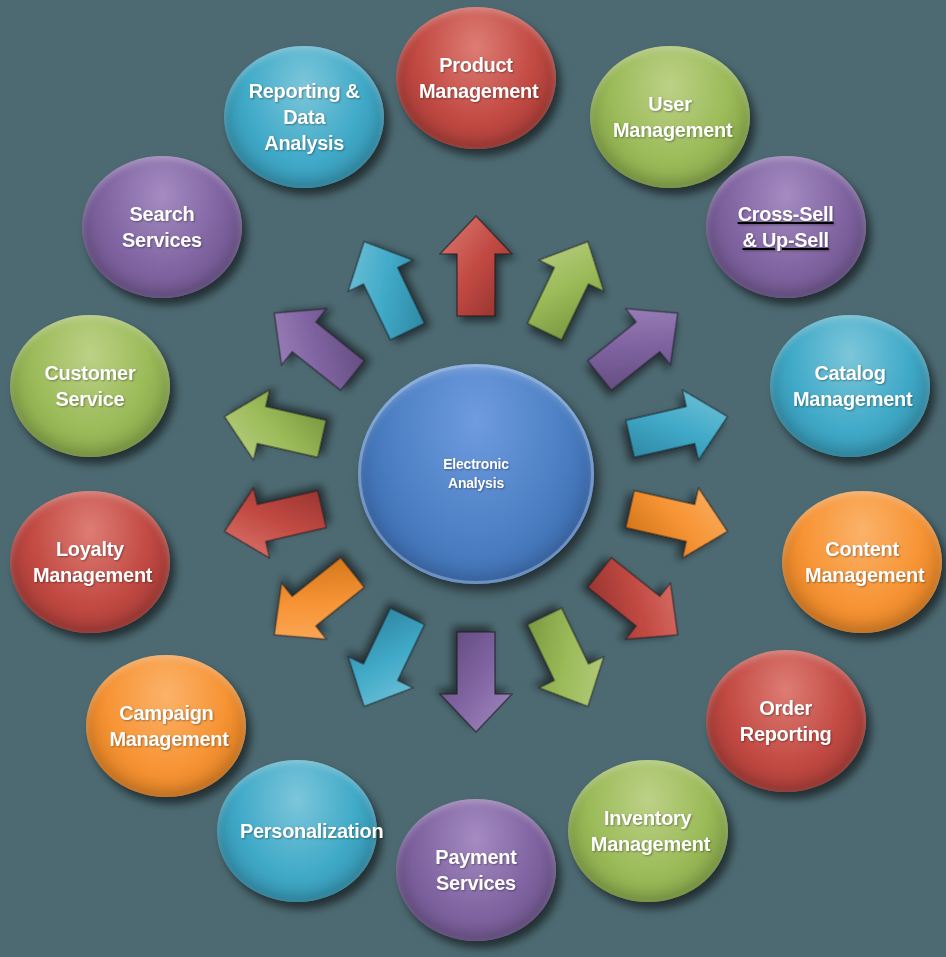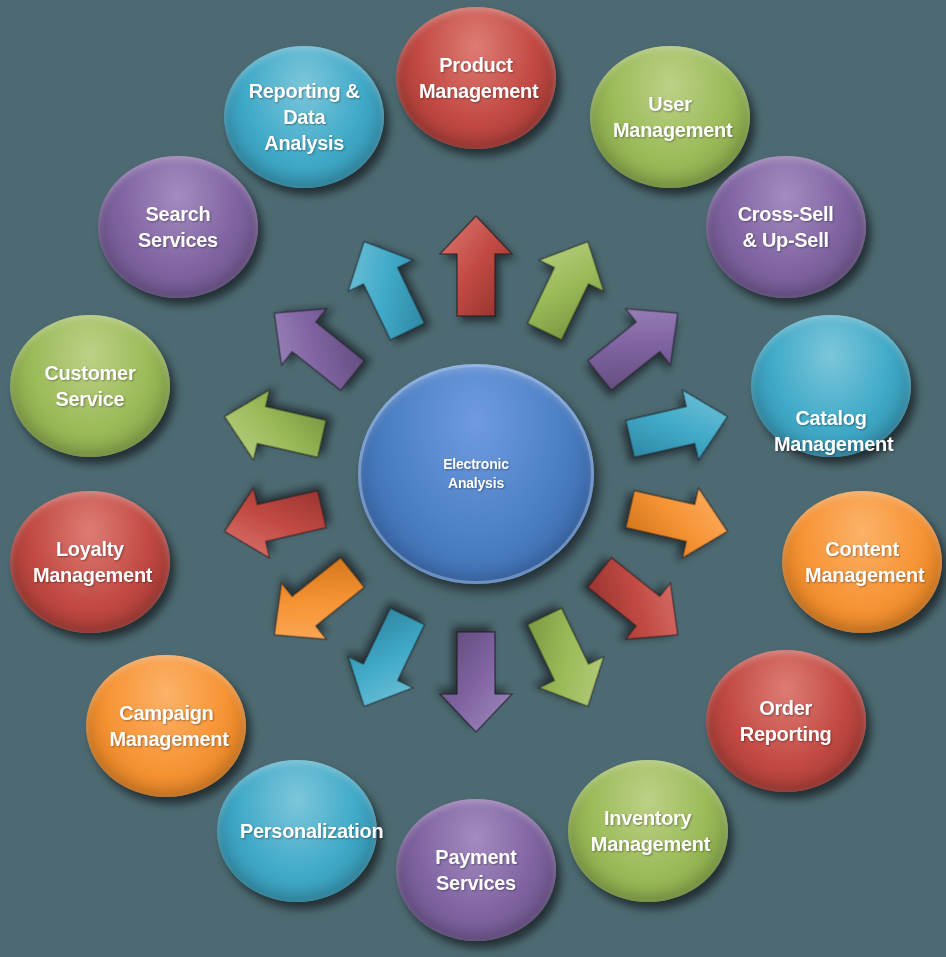--- a/index.html
+++ b/index.html
@@ -155,24 +155,24 @@
       </g>
   </svg>
 
   <div id="nodes-layer">
       <div class="node" style="left: 396px; top: 7px; background: radial-gradient(at 50% 28%, rgb(221, 124, 116) 0%, rgb(194, 74, 67) 52%, rgb(142, 47, 43) 100%);">
         <span class="node-label">Product Management</span>
       </div>
       <div class="node" style="left: 590px; top: 46.2035px; background: radial-gradient(at 50% 28%, rgb(188, 209, 134) 0%, rgb(155, 187, 89) 52%, rgb(113, 144, 59) 100%);">
         <span class="node-label">User Management</span>
       </div>
-      <div class="node" style="left: 705.611px; top: 156.106px; background: radial-gradient(at 50% 28%, rgb(164, 139, 192) 0%, rgb(128, 100, 162) 52%, rgb(92, 71, 118) 100%);">
+      <div class="node" style="left: 705.611px; top: 156.106px; background: radial-gradient(at 50% 28%, rgb(164, 139, 192) 0%, rgb(128, 100, 162) 52%, rgb(92, 71, 118) 100%); text-decoration: underline;">
         <span class="node-label">Cross-Sell &amp; Up-Sell</span>
       </div>
-      <div class="node" style="left: 751px; top: 314.862px; background: radial-gradient(at 50% 28%, rgb(124, 198, 218) 0%, rgb(64, 170, 200) 52%, rgb(43, 126, 153) 100%); align-items: flex-end;">
+      <div class="node" style="left: 770px; top: 314.862px; background: radial-gradient(at 50% 28%, rgb(124, 198, 218) 0%, rgb(64, 170, 200) 52%, rgb(43, 126, 153) 100%);">
         <span class="node-label">Catalog Management</span>
       </div>
       <div class="node" style="left: 782.067px; top: 491.138px; background: radial-gradient(at 50% 28%, rgb(251, 178, 105) 0%, rgb(247, 148, 53) 52%, rgb(200, 110, 20) 100%);">
         <span class="node-label">Content Management</span>
       </div>
       <div class="node" style="left: 705.611px; top: 649.894px; background: radial-gradient(at 50% 28%, rgb(221, 124, 116) 0%, rgb(194, 74, 67) 52%, rgb(142, 47, 43) 100%);">
         <span class="node-label">Order Reporting</span>
       </div>
       <div class="node" style="left: 567.791px; top: 759.797px; background: radial-gradient(at 50% 28%, rgb(188, 209, 134) 0%, rgb(155, 187, 89) 52%, rgb(113, 144, 59) 100%);">
         <span class="node-label">Inventory Management</span>
@@ -185,21 +185,21 @@
       </div>
       <div class="node" style="left: 86.3886px; top: 655px; background: radial-gradient(at 50% 28%, rgb(251, 178, 105) 0%, rgb(247, 148, 53) 52%, rgb(200, 110, 20) 100%);">
         <span class="node-label">Campaign Management</span>
       </div>
       <div class="node" style="left: 9.93294px; top: 491.138px; background: radial-gradient(at 50% 28%, rgb(221, 124, 116) 0%, rgb(194, 74, 67) 52%, rgb(142, 47, 43) 100%);">
         <span class="node-label">Loyalty Management</span>
       </div>
       <div class="node" style="left: 9.93294px; top: 314.862px; background: radial-gradient(at 50% 28%, rgb(188, 209, 134) 0%, rgb(155, 187, 89) 52%, rgb(113, 144, 59) 100%);">
         <span class="node-label">Customer Service</span>
       </div>
-      <div class="node" style="left: 98px; top: 156.106px; background: radial-gradient(at 50% 28%, rgb(164, 139, 192) 0%, rgb(128, 100, 162) 52%, rgb(92, 71, 118) 100%); align-items: center;">
+      <div class="node" style="left: 82px; top: 156.106px; background: radial-gradient(at 50% 28%, rgb(164, 139, 192) 0%, rgb(128, 100, 162) 52%, rgb(92, 71, 118) 100%); align-items: center;">
         <span class="node-label">Search Services</span>
       </div>
       <div class="node" style="left: 224.209px; top: 46.2035px; background: radial-gradient(at 50% 28%, rgb(124, 198, 218) 0%, rgb(64, 170, 200) 52%, rgb(43, 126, 153) 100%);">
         <span class="node-label">Reporting &amp; Data Analysis</span>
       </div>
     </div>
 
   <div class="center-node">
     <div class="center-label">
       <span>Electronic</span><br>

